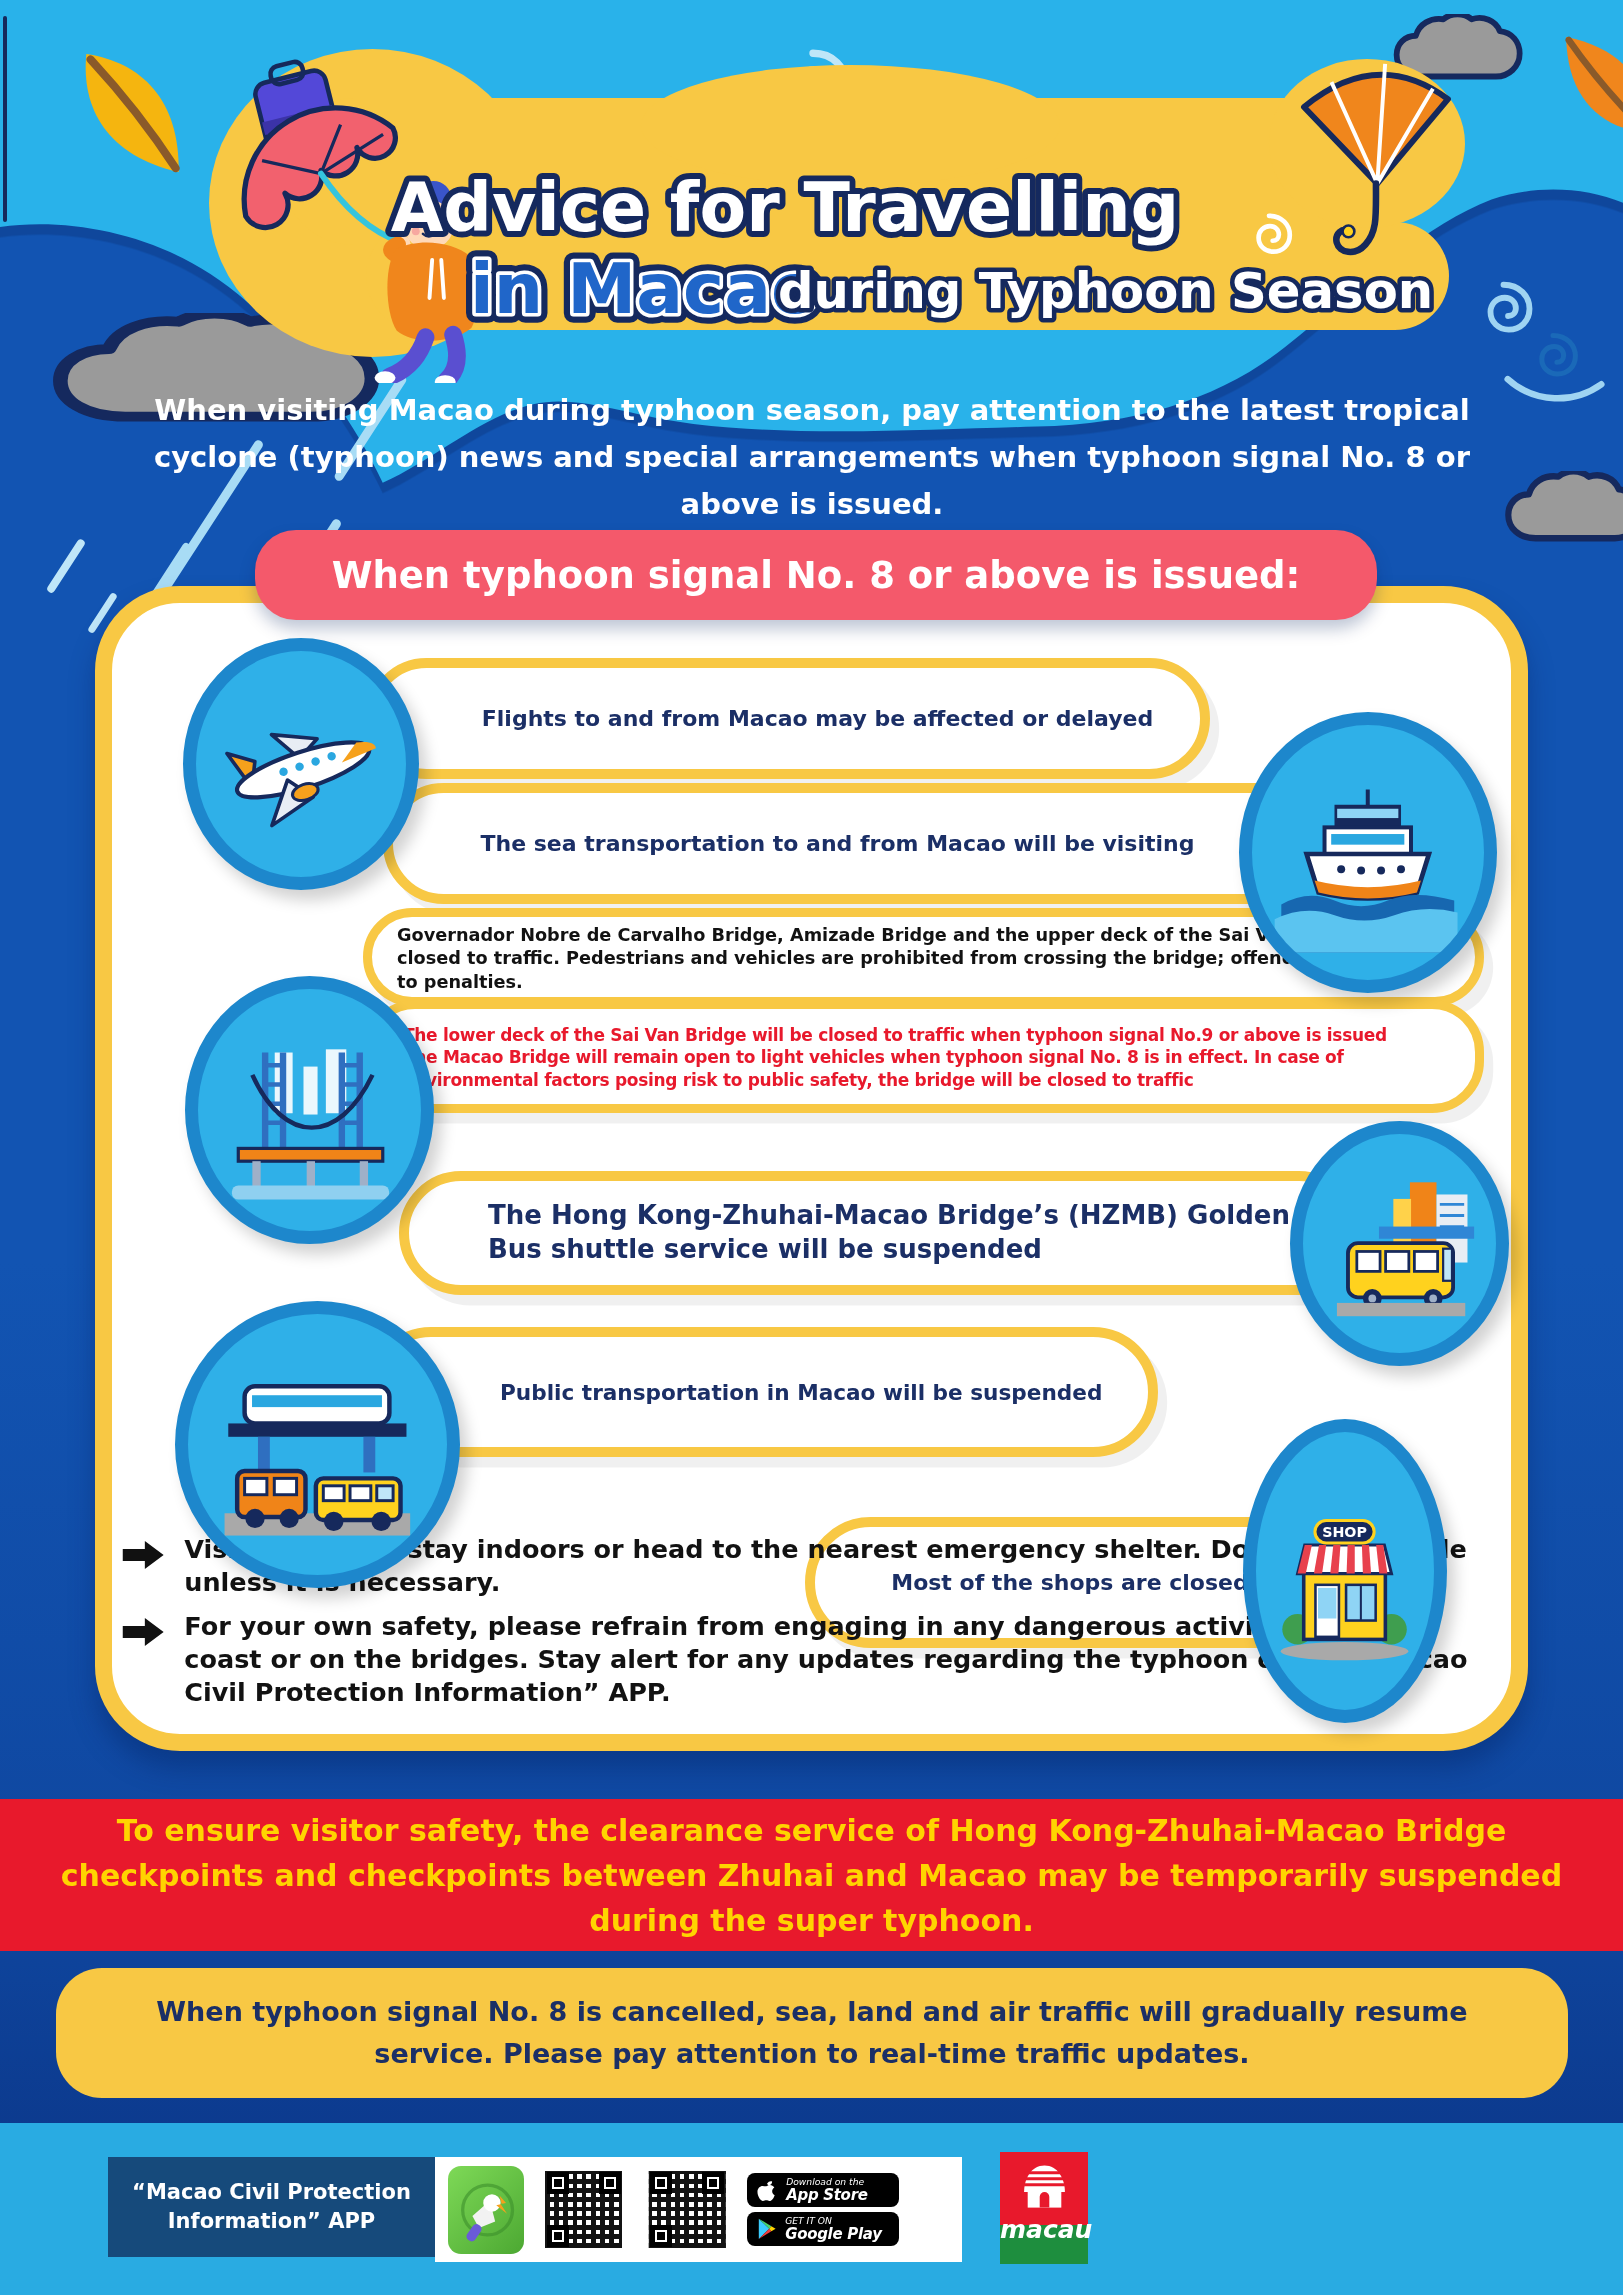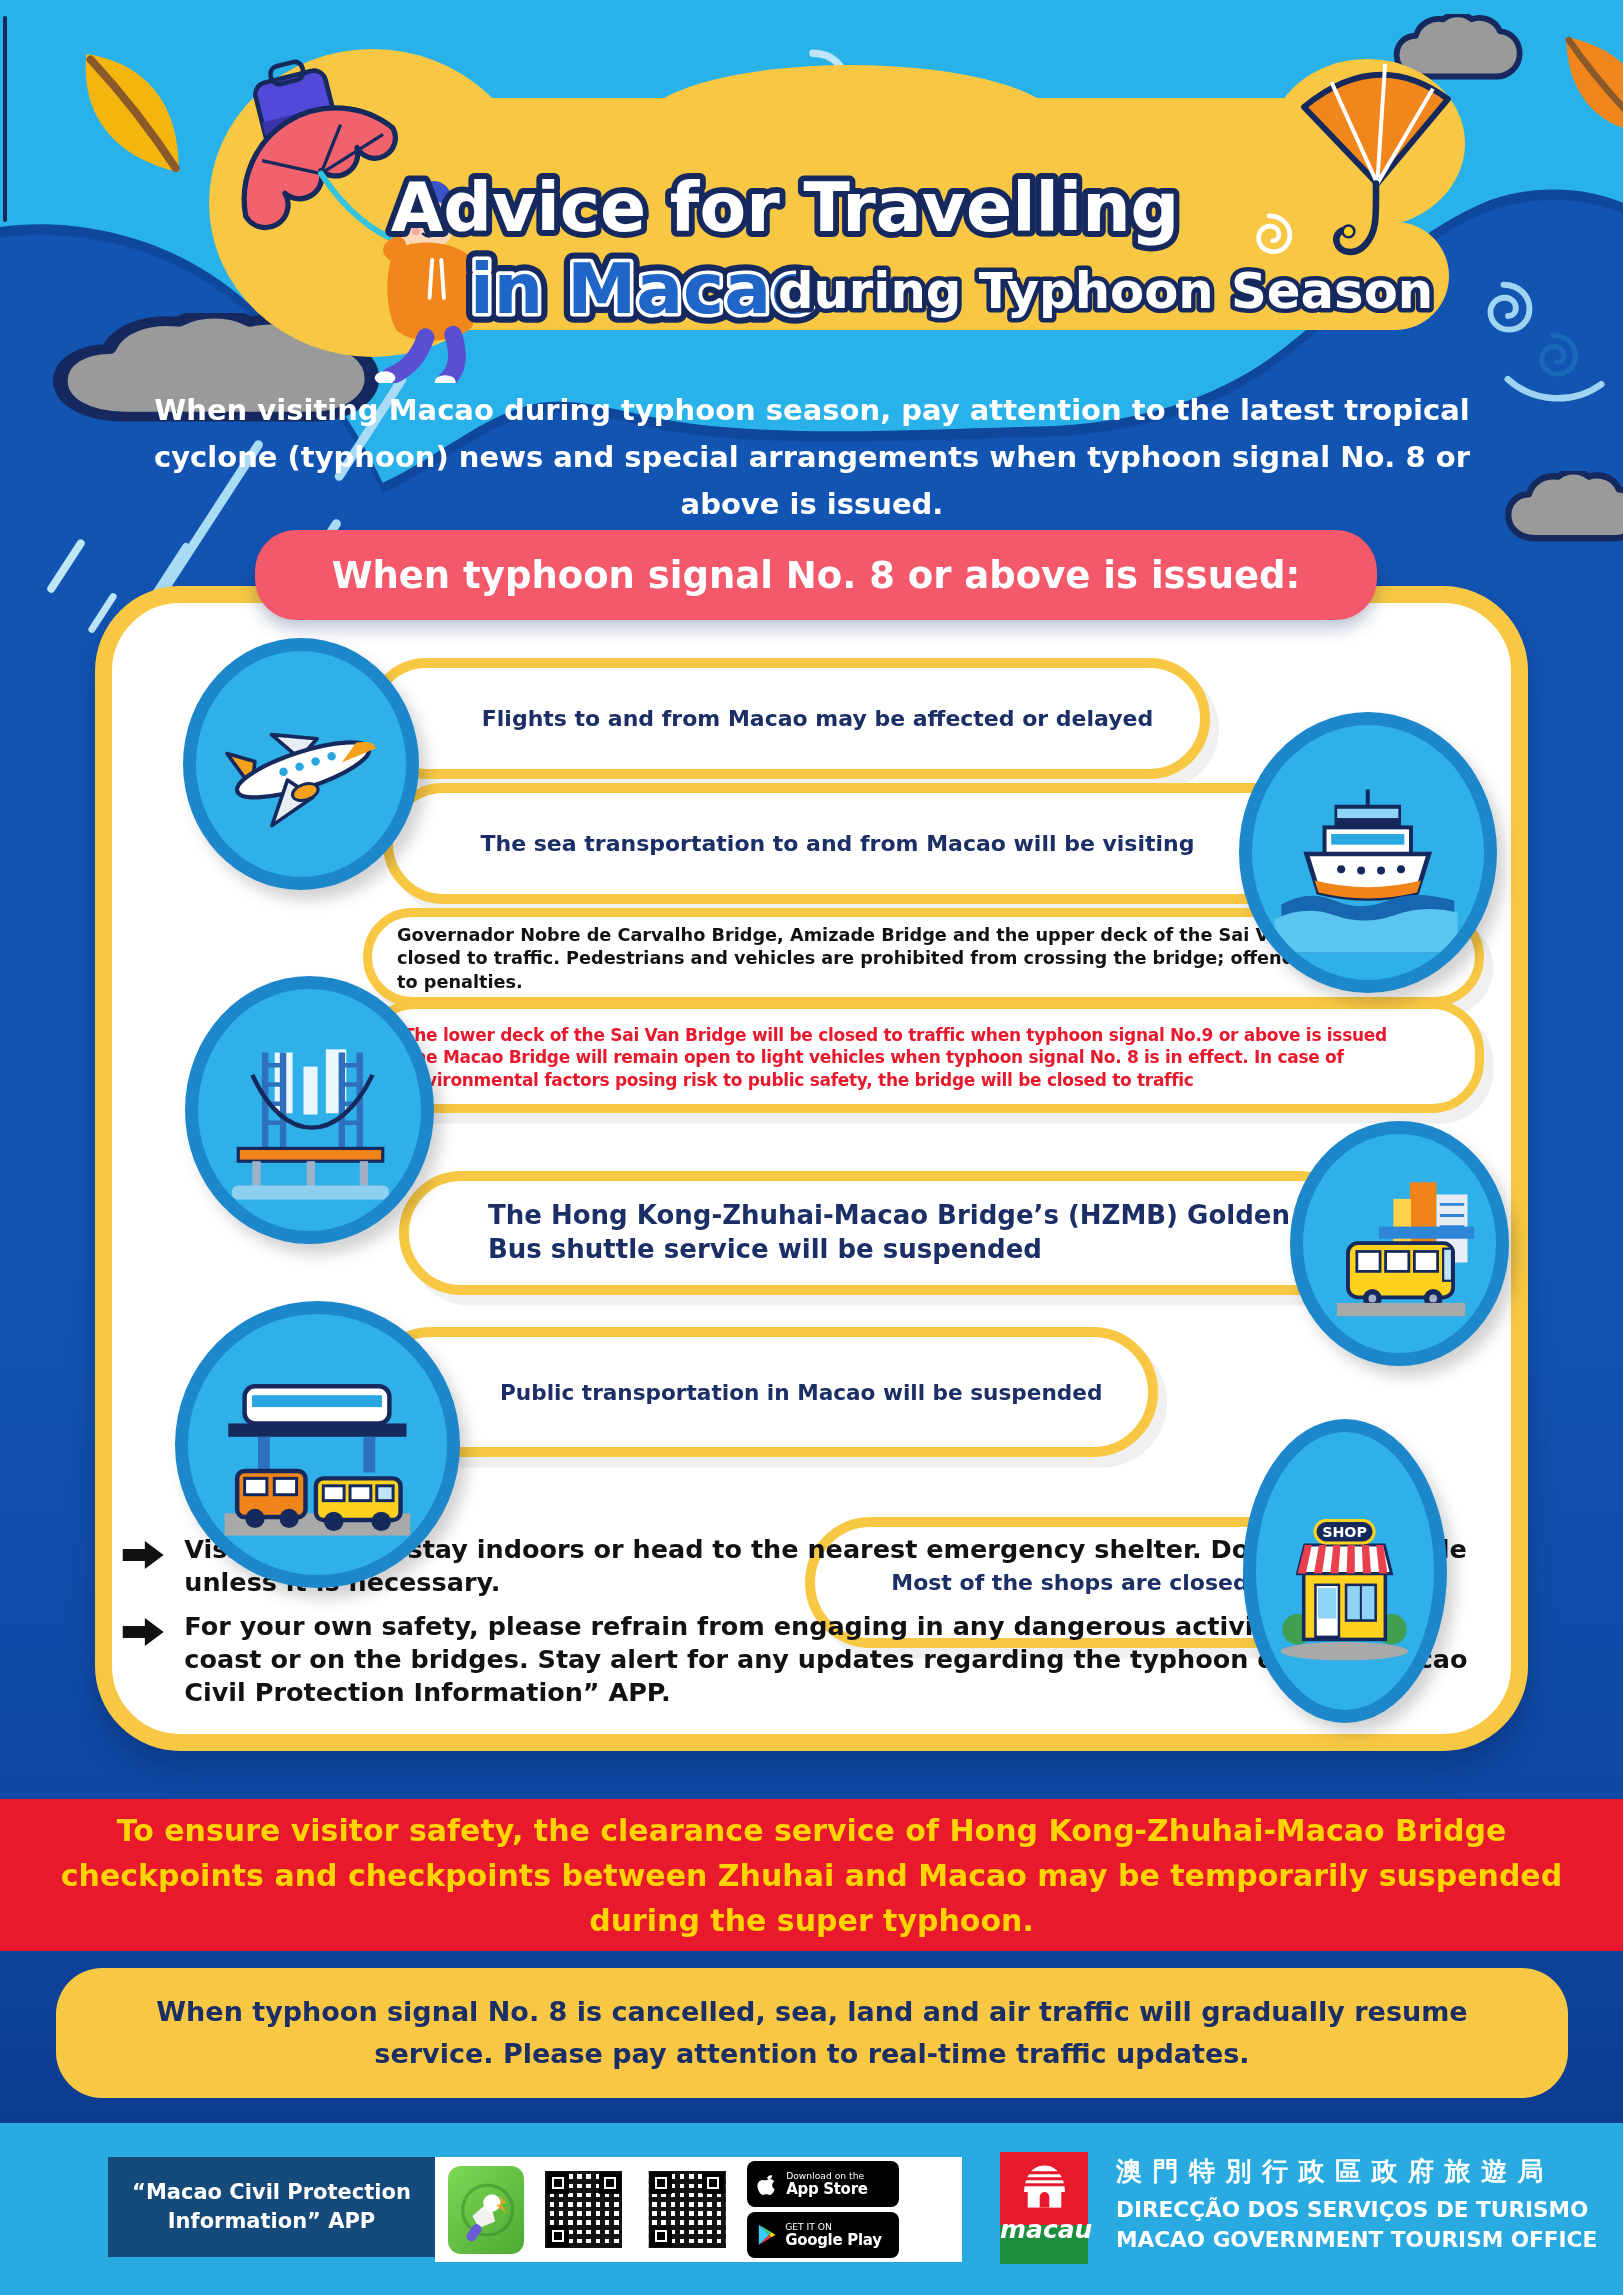--- a/index.html
+++ b/index.html
@@ -82,21 +82,21 @@
     gap:15.7px;box-sizing:border-box;padding:0 13px;
   }
   .appicon{width:76px;height:88px;border-radius:13px;background:linear-gradient(135deg,#7ed957,#4ca832);position:relative;flex:0 0 76px;display:flex;align-items:center;justify-content:center;}
   .qr{width:88px;height:88px;background:#fff;border:3.3px solid #fff;box-sizing:border-box;position:relative;flex:0 0 88px;}
   .qr .pat{position:absolute;inset:2.6px;background:
       repeating-linear-gradient(0deg,#000 0 4.6px,transparent 4.6px 9.2px),
       repeating-linear-gradient(90deg,#000 0 4.6px,#fff 4.6px 9.2px);opacity:.92;}
   .qf{position:absolute;width:22px;height:22px;border:5.2px solid #000;background:#fff;box-sizing:border-box;}
   .qf div{position:absolute;inset:2px;background:#000;}
   .badges-col{display:flex;flex-direction:column;gap:5.2px;flex:0 0 152px;}
-  .store-badge{width:152px;height:46px;background:#000;border-radius:7.9px;display:flex;align-items:center;gap:7.9px;box-sizing:border-box;padding:0 9.2px;color:#fff;}
+  .store-badge{width:152px;height:34px;background:#000;border-radius:7.9px;display:flex;align-items:center;gap:7.9px;box-sizing:border-box;padding:0 9.2px;color:#fff;font-style:italic;}
   .store-badge .txt{display:flex;flex-direction:column;line-height:1.1;}
   .store-badge .l1{font-size:9.2px;}
   .store-badge .l2{font-size:15px;font-weight:bold;letter-spacing:-0.3px;}
   .logo{left:1000px;top:29.4px;width:88px;height:113px;}
   .logo .red{position:absolute;left:0;top:0;width:88px;height:73px;background:#e8192c;display:flex;align-items:center;justify-content:center;}
   .logo .green{position:absolute;left:0;top:73px;width:88px;height:39px;background:#1e8e3e;}
   .logo .script{position:absolute;left:0;top:63px;width:88px;text-align:center;color:#fff;font-style:italic;font-weight:bold;font-size:25px;z-index:2;}
   .org{left:1116px;top:31px;width:497px;color:#fff;}
   .org .zh{font-size:26px;font-weight:bold;letter-spacing:10.5px;margin-bottom:7.9px;white-space:nowrap;}
   .org .pt{font-size:21.6px;font-weight:bold;margin-bottom:5.2px;white-space:nowrap;}
@@ -473,21 +473,16 @@
               <line x1="16" y1="38" x2="84" y2="38"></line>
             </g>
           <rect x="22" y="50" width="56" height="26" fill="#ffffff"></rect>
           <path d="M42,76 L42,58 A8,8 0 0 1 58,58 L58,76 Z" fill="#e8192c"></path>
         </svg>
       </div>
       <div class="green"></div>
       <div class="script">macau</div>
     </div>
 
-    <div class="abs org">
-      <div class="zh">澳門特別行政區政府旅遊局</div>
-      <div class="pt">DIRECÇÃO DOS SERVIÇOS DE TURISMO</div>
-      <div class="en">MACAO GOVERNMENT TOURISM OFFICE</div>
-    </div>
   </div>
 
 </div>
 
 
 </body></html>

